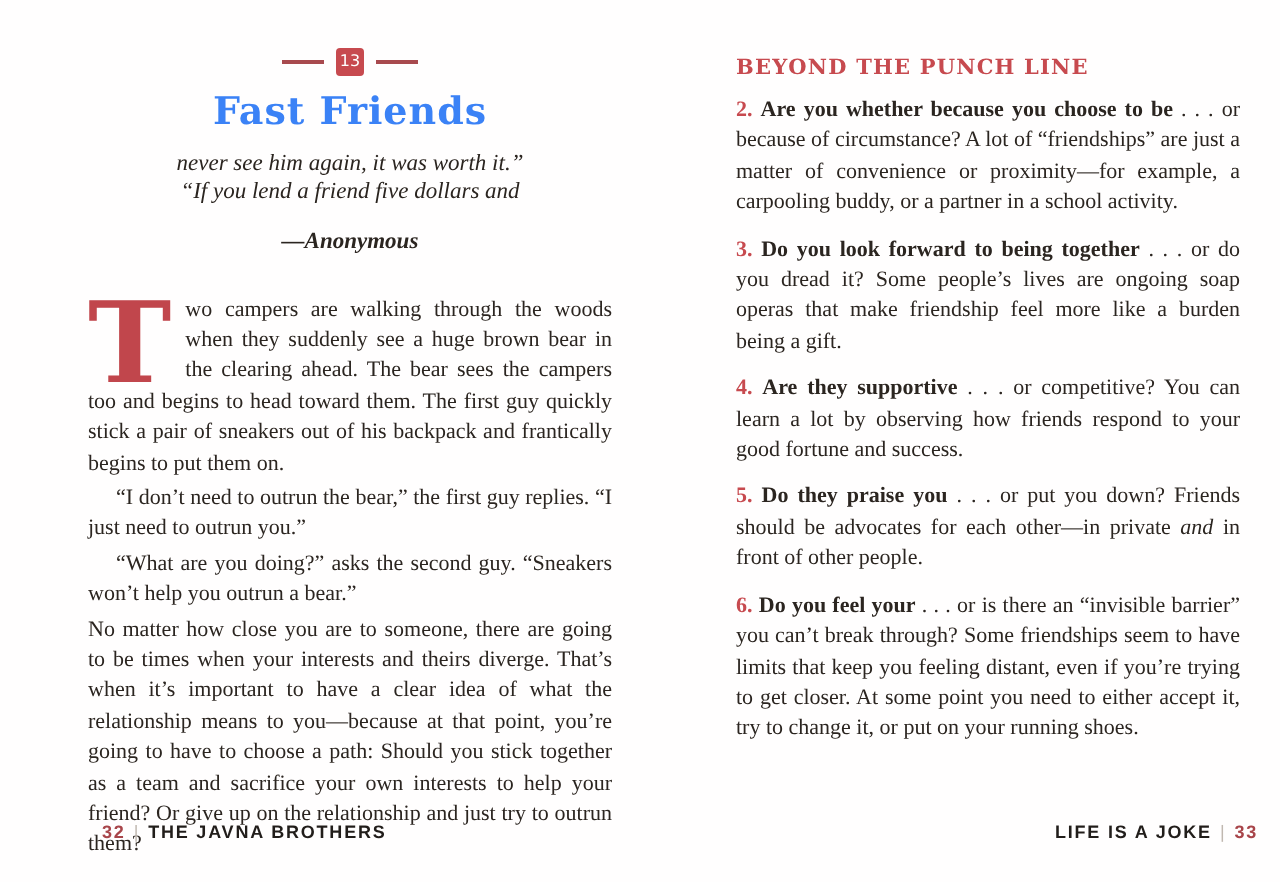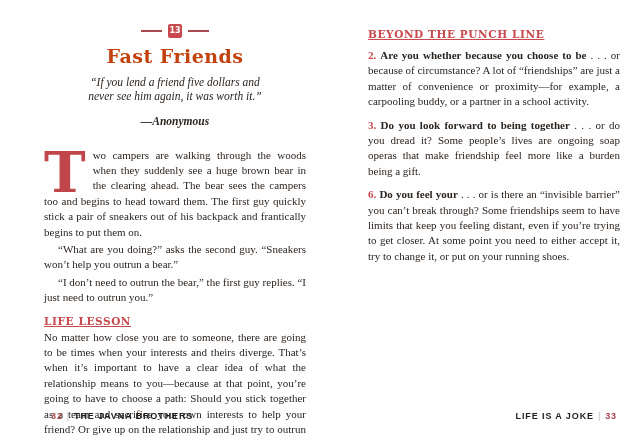--- a/index.html
+++ b/index.html
@@ -27,32 +27,32 @@
     gap: 6px;
     margin-bottom: 7px;
   }
   .orn-rule { width: 21px; height: 2px; background: #a84a4e; }
   .chapter-badge {
     width: 14px; height: 14px;
     background: #c74a4f;
     border-radius: 2px;
     color: #ffffff;
     font-family: "DejaVu Sans", sans-serif;
-    font-weight: bold;
+    font-weight: normal;
     font-size: 8px;
     line-height: 14px;
     text-align: center;
   }
 
   .chapter-title {
     font-family: "DejaVu Serif", serif;
     font-weight: bold;
     font-size: 19px;
     letter-spacing: 0.5px;
-    color: #c2410c;
+    color: #3b82f6;
     text-align: center;
     margin-bottom: 9px;
   }
 
   .epigraph {
     text-align: center;
     font-style: italic;
     font-size: 11.5px;
     line-height: 13.5px;
     color: #2b2520;
@@ -78,88 +78,88 @@
     margin: 2px 7px 0 0;
   }
 
   .section-heading {
     font-family: "DejaVu Serif", serif;
     font-weight: bold;
     font-size: 10.5px;
     letter-spacing: 0.6px;
     color: #c74a4f;
     margin: 9px 0 3px 0;
-    text-decoration: underline;
   }
   .page-right .section-heading { margin-top: 0; margin-bottom: 4px; }
 
   .question { margin-top: 8px; margin-bottom: 0; }
   .q-number { color: #c74a4f; font-weight: bold; }
   .q-bold { font-weight: bold; }
   .q-italic { font-style: italic; }
 
   .footer {
     position: absolute;
     bottom: 20px;
     font-family: "Liberation Sans", sans-serif;
     font-weight: bold;
     font-size: 9px;
     letter-spacing: 0.9px;
     white-space: nowrap;
   }
   .footer-left  { left: 51px; }
-  .footer-right { right: 23px; }
+  .footer-right { right: 11px; }
   .page-num   { color: #a8454a; }
   .footer-sep { color: #c0b8b0; font-weight: normal; padding: 0 4px; }
   .footer-title { color: #211d1a; }
 </style>
 </head>
 <body>
 
 <div class="spread">
 
   <div class="page page-left">
 
     <div class="chapter-ornament">
       <span class="orn-rule"></span>
       <span class="chapter-badge">13</span>
       <span class="orn-rule"></span>
     </div>
 
     <h1 class="chapter-title">Fast Friends</h1>
 
     <div class="epigraph">
+      <div>never see him again, it was worth it.”</div>
       <div>“If you lend a friend five dollars and</div>
-      <div>never see him again, it was worth it.”</div>
       <div class="epigraph-attribution">—Anonymous</div>
     </div>
 
     <p class="body-para"><span class="dropcap">T</span><span>wo campers are walking through the woods when they suddenly see a huge brown bear in the clearing ahead. The bear sees the campers too and begins to head toward them. The first guy quickly stick a pair of sneakers out of his backpack and frantically begins to put them on.</span></p>
 
+    <p class="body-para indent">“I don’t need to outrun the bear,” the first guy replies. “I just need to outrun you.”</p>
+
     <p class="body-para indent">“What are you doing?” asks the second guy. “Sneakers won’t help you outrun a bear.”</p>
 
-    <p class="body-para indent">“I don’t need to outrun the bear,” the first guy replies. “I just need to outrun you.”</p>
-
-    <h2 class="section-heading">LIFE LESSON</h2>
 
     <p class="body-para">No matter how close you are to someone, there are going to be times when your interests and theirs diverge. That’s when it’s important to have a clear idea of what the relationship means to you—because at that point, you’re going to have to choose a path: Should you stick together as a team and sacrifice your own interests to help your friend? Or give up on the relationship and just try to outrun them?</p>
 
   </div>
 
   <div class="page page-right">
 
     <h2 class="section-heading">BEYOND THE PUNCH LINE</h2>
 
 
 
     <p class="body-para question"><span class="q-number">2.</span> <span class="q-bold">Are you whether because you choose to be</span><span> . . . or because of circumstance? A lot of “friendships” are just a matter of convenience or proximity—for example, a carpooling buddy, or a partner in a school activity.</span></p>
 
     <p class="body-para question"><span class="q-number">3.</span> <span class="q-bold">Do you look forward to being together</span><span> . . . or do you dread it? Some people’s lives are ongoing soap operas that make friendship feel more like a burden being a gift.</span></p>
 
+    <p class="body-para question"><span class="q-number">4.</span> <span class="q-bold">Are they supportive</span><span> . . . or competitive? You can learn a lot by observing how friends respond to your good fortune and success.</span></p>
 
+    <p class="body-para question"><span class="q-number">5.</span> <span class="q-bold">Do they praise you</span><span> . . . or put you down? Friends should be advocates for each other—in private </span><span class="q-italic">and</span><span> in front of other people.</span></p>
 
     <p class="body-para question"><span class="q-number">6.</span> <span class="q-bold">Do you feel your</span><span> . . . or is there an “invisible barrier” you can’t break through? Some friendships seem to have limits that keep you feeling distant, even if you’re trying to get closer. At some point you need to either accept it, try to change it, or put on your running shoes.</span></p>
 
   </div>
 
   <div class="footer footer-left">
     <span class="page-num">32</span><span class="footer-sep">|</span><span class="footer-title">THE JAVNA BROTHERS</span>
   </div>
 
   <div class="footer footer-right">

